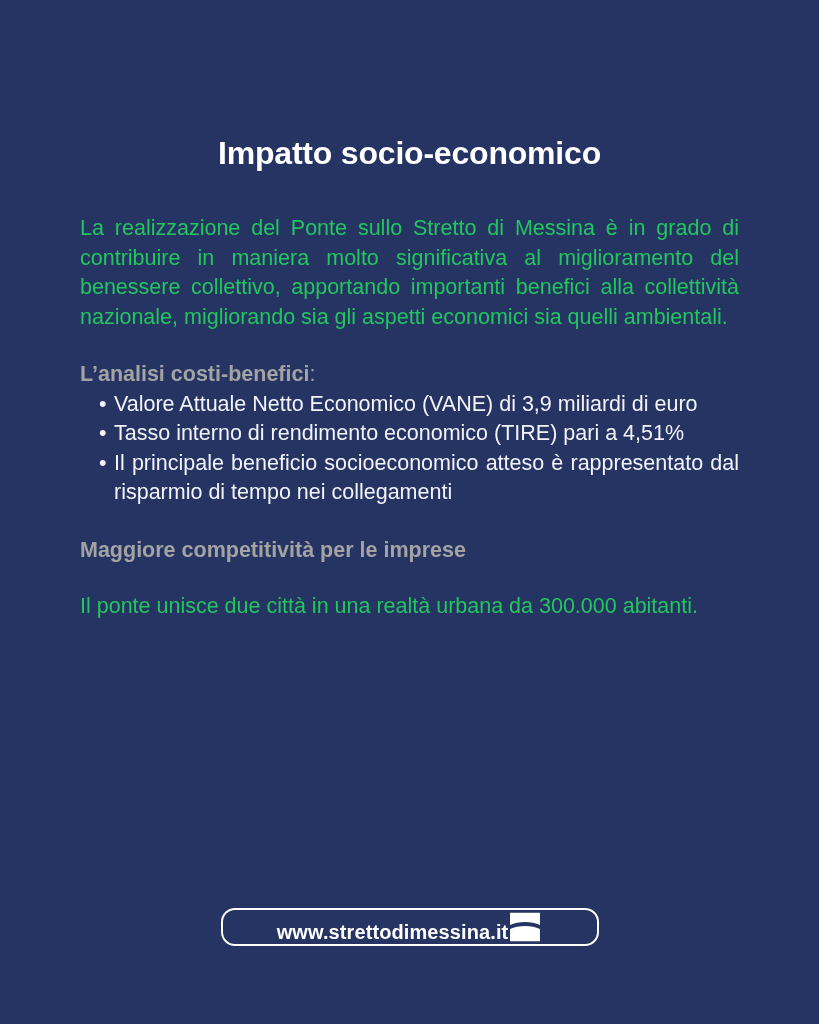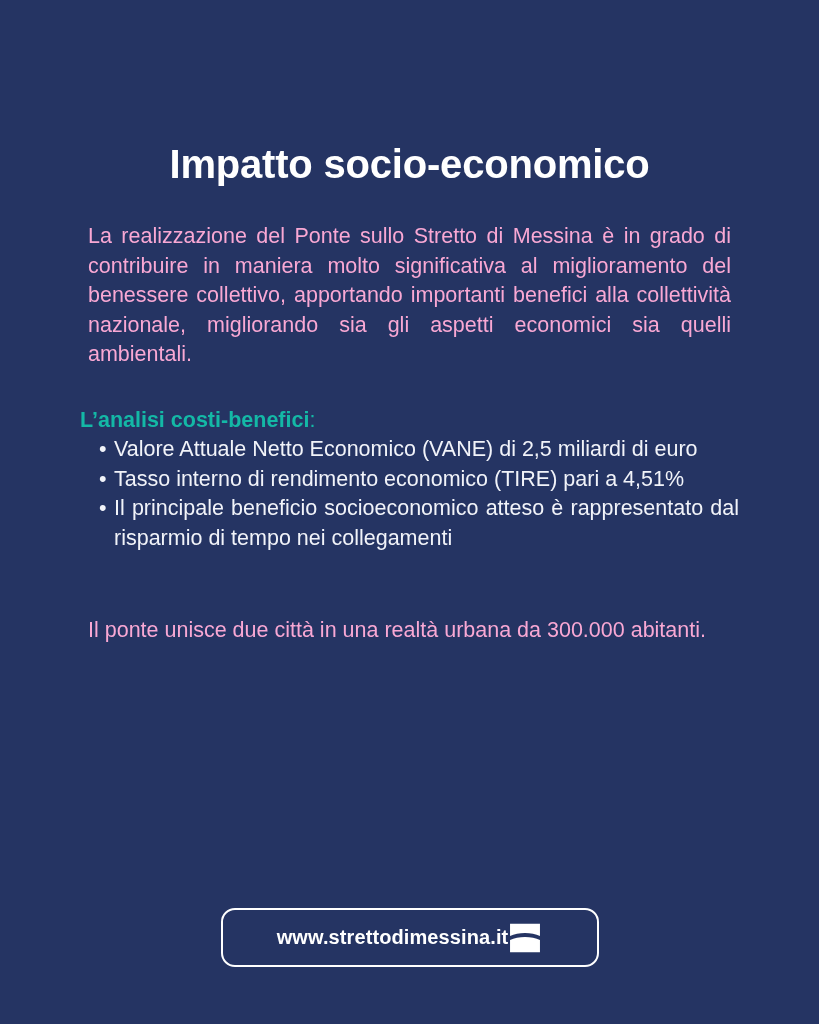--- a/index.html
+++ b/index.html
@@ -21,46 +21,46 @@
     box-sizing: border-box;
   }
 
   .page-title {
     position: absolute;
     left: 0;
     top: 114px;
     width: 819px;
     text-align: center;
     color: #ffffff;
-    font-size: 40px;
+    font-size: 32px;
     font-weight: bold;
     letter-spacing: -0.2px;
     line-height: 1.15;
   }
 
   .content {
     position: absolute;
     left: 80px;
     top: 214px;
     width: 659px;
     color: #f2f4fa;
     font-size: 21.5px;
     line-height: 29.5px;
   }
 
   .para {
     text-align: justify;
     text-justify: inter-word;
-    margin: 8px;
-    color: #f9a8d4;
+    margin: 0;
+    color: #22c55e;
   }
 
   .section-heading {
     font-weight: bold;
-    color: #14b8a6;
+    color: #a3a3a3;
     margin: 0;
     font-size: 21.5px;
     line-height: 29.5px;
   }
   .heading-colon {
     font-weight: normal;
   }
 
   .bullets {
     list-style: none;
@@ -92,24 +92,24 @@
   .footer {
     position: absolute;
     left: 0;
     top: 908px;
     width: 819px;
     display: flex;
     justify-content: center;
   }
   .badge {
     display: flex;
-    align-items: center;
+    align-items: flex-end;
     justify-content: center;
     width: 378px;
-    height: 59px;
+    height: 38px;
     border: 2px solid #ffffff;
     border-radius: 14px;
     box-sizing: border-box;
     padding: 0 16px;
   }
   .badge-url {
     color: #ffffff;
     font-size: 20px;
     font-weight: bold;
     letter-spacing: 0.1px;
@@ -131,27 +131,28 @@
 
   <div class="content">
 
     <p class="para">La realizzazione del Ponte sullo Stretto di Messina è in grado di contribuire in maniera molto significativa al miglioramento del benessere collettivo, apportando importanti benefici alla collettività nazionale, migliorando sia gli aspetti economici sia quelli ambientali.</p>
 
     <div class="gap-lg"></div>
 
     <div class="section-heading"><span>L’analisi costi-benefici</span><span class="heading-colon">:</span></div>
 
     <ul class="bullets">
-      <li>Valore Attuale Netto Economico (VANE) di 2,5 miliardi di euro</li>
+      <li>Valore Attuale Netto Economico (VANE) di 3,9 miliardi di euro</li>
       <li>Tasso interno di rendimento economico (TIRE) pari a 4,51%</li>
       <li>Il principale beneficio socioeconomico atteso è rappresentato dal risparmio di tempo nei collegamenti</li>
     </ul>
 
     <div class="gap-lg"></div>
 
+    <div class="section-heading">Maggiore competitività per le imprese</div>
 
     <div class="gap-md"></div>
 
     <p class="para"> Il ponte unisce due città in una realtà urbana da 300.000 abitanti.</p>
 
   </div>
 
   <div class="footer">
     <div class="badge">
       <span class="badge-url">www.strettodimessina.it</span>

